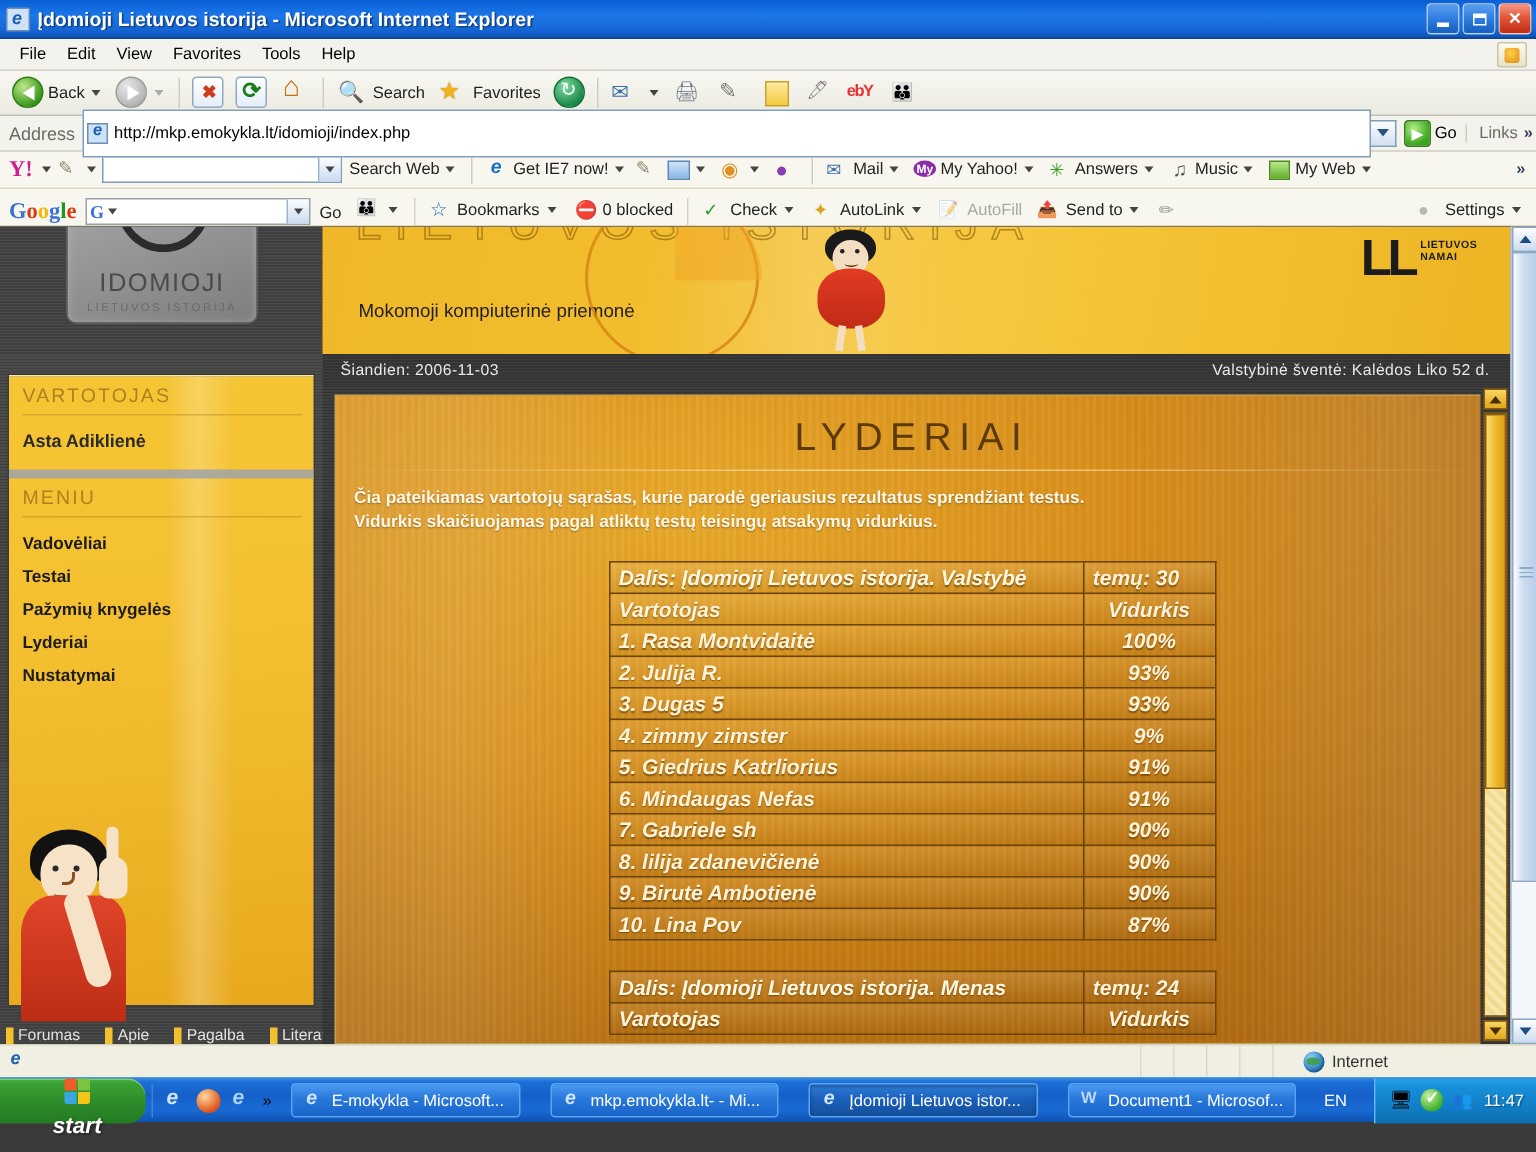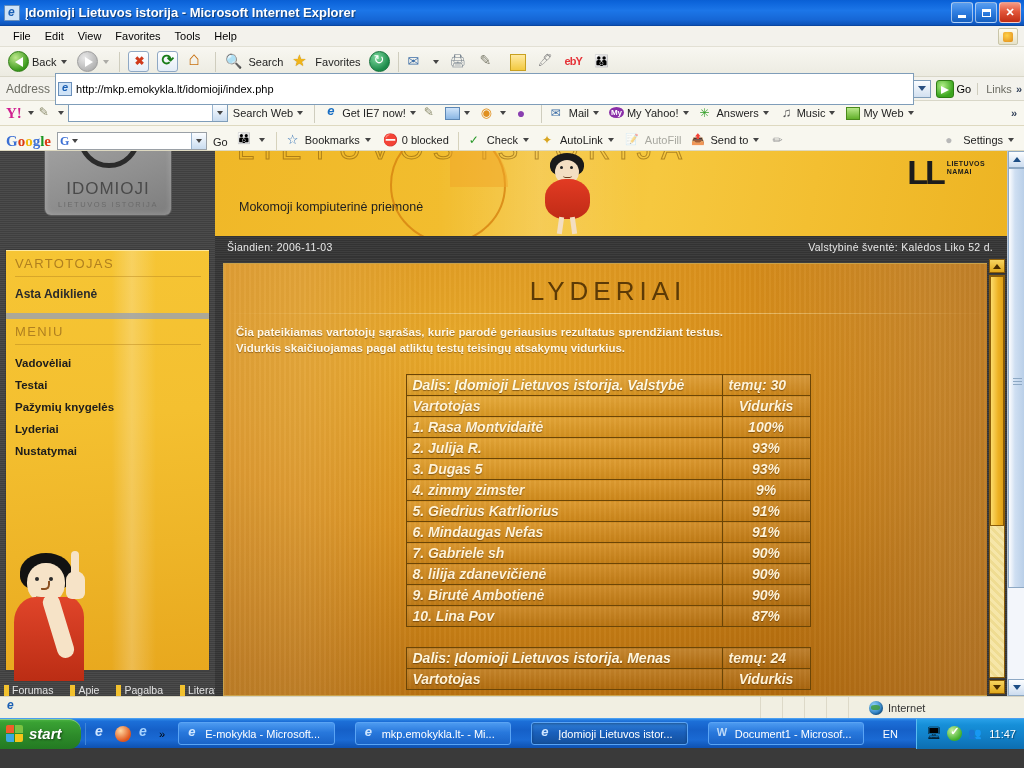--- a/index.html
+++ b/index.html
@@ -391,24 +391,25 @@
     box-shadow: inset -1px -1px 2px rgba(0,0,0,.3);position:relative;flex:none;}
   .globe:after{content:"";position:absolute;left:2px;top:4px;width:9px;height:5px;background:#3f9b3f;border-radius:40%;opacity:.85;}
 
   
   .taskbar {
     height: 30px;
     background: linear-gradient(180deg,#2f8ae8 0%,#1c6fd8 8%,#1560c8 38%,#1a6ad4 72%,#0e51b0 100%);
     display:flex; align-items:center; border-top:1px solid #4a9ef0;
   }
   .startbtn {
-    height:30px; width:81px; display:flex;align-items:center;gap:5px;padding-left:6px;
+    height:30px; width:97px; display:flex;align-items:center;gap:5px;padding-left:6px;
     background: linear-gradient(180deg,#4cb443 0%,#39a133 12%,#2d8b2a 55%,#237a22 100%);
     border-radius: 0 12px 12px 0; box-shadow: inset 0 1px 0 rgba(255,255,255,.35);
     cursor:pointer;
+    flex-direction:column;
   }
   .startbtn .flag{width:18px;height:18px;position:relative;flex:none;}
   .startbtn .flag i{position:absolute;width:8px;height:8px;display:block;}
   .startbtn .flag i:nth-child(1){left:0;top:0;background:#f25c2a;border-radius:2px 0 0 0;}
   .startbtn .flag i:nth-child(2){left:9px;top:0;background:#7cc342;border-radius:0 2px 0 0;}
   .startbtn .flag i:nth-child(3){left:0;top:9px;background:#3aa8e0;border-radius:0 0 0 2px;}
   .startbtn .flag i:nth-child(4){left:9px;top:9px;background:#f5c518;border-radius:0 0 2px 0;}
   .startbtn span{color:#fff;font-size:15px;font-style:italic;font-weight:bold;text-shadow:1px 1px 2px rgba(0,0,0,.5);}
   .qlaunch{display:flex;align-items:center;gap:6px;padding:0 7px;border-left:1px solid #3f86d8;margin-left:4px;height:22px;}
   .ql{width:16px;height:16px;position:relative;}

